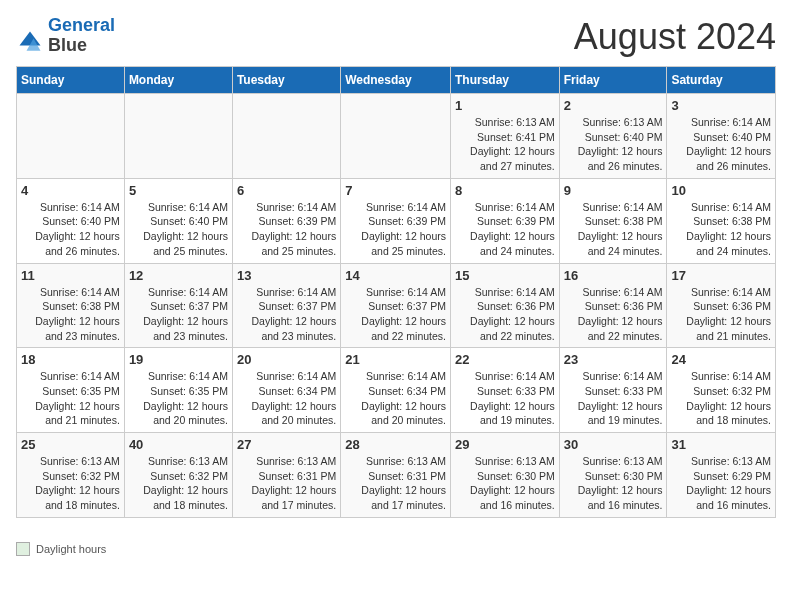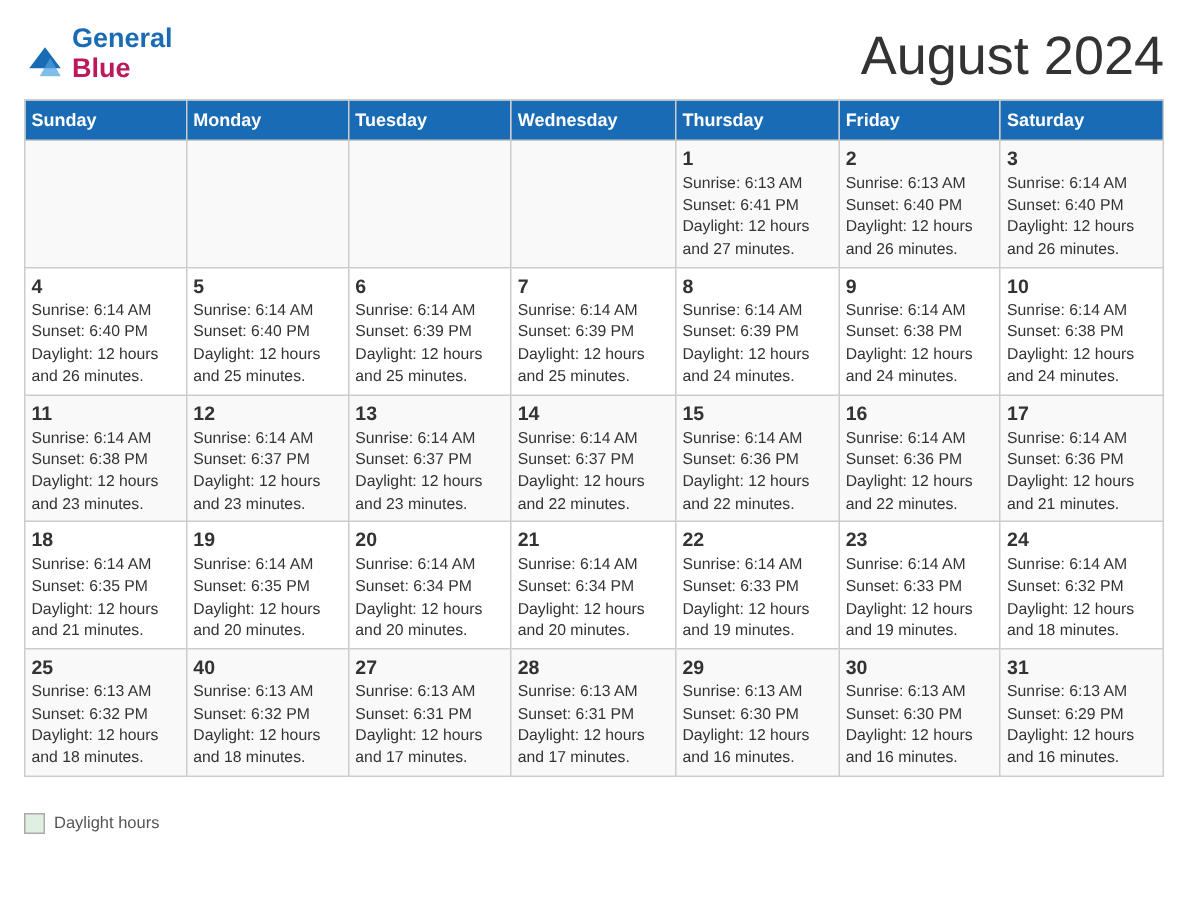--- a/index.html
+++ b/index.html
@@ -73,20 +73,21 @@
       font-size: 13px;
       font-weight: bold;
       color: #333;
       display: block;
       margin-bottom: 2px;
     }
     .day-info {
       font-size: 10.5px;
       color: #333;
       line-height: 1.4;
+      text-align: right;
     }
     tbody tr:nth-child(odd) td {
       background-color: #f9f9f9;
     }
     tbody tr:nth-child(even) td {
       background-color: #fff;
     }
     td.empty {
       background-color: #fff;
     }
@@ -111,21 +112,21 @@
 
 <div class="header-section">
   <div class="logo">
     <svg class="logo-icon" viewBox="0 0 32 32" xmlns="http://www.w3.org/2000/svg">
       <polygon points="16,4 28,20 4,20" fill="#1a6bb5"></polygon>
       <polygon points="20,12 28,26 12,26" fill="#4da0e0" opacity="0.7"></polygon>
     </svg>
     <div>
       <div class="logo-text">
         <span>General</span><br>
-        <span style="color:#be185d;">Blue</span>
+        <span style="color:#404040;">Blue</span>
       </div>
     </div>
   </div>
   <div class="title-block">
     <div class="month-year">August 2024</div>
   </div>
 </div>
 
 <table>
   <thead>

